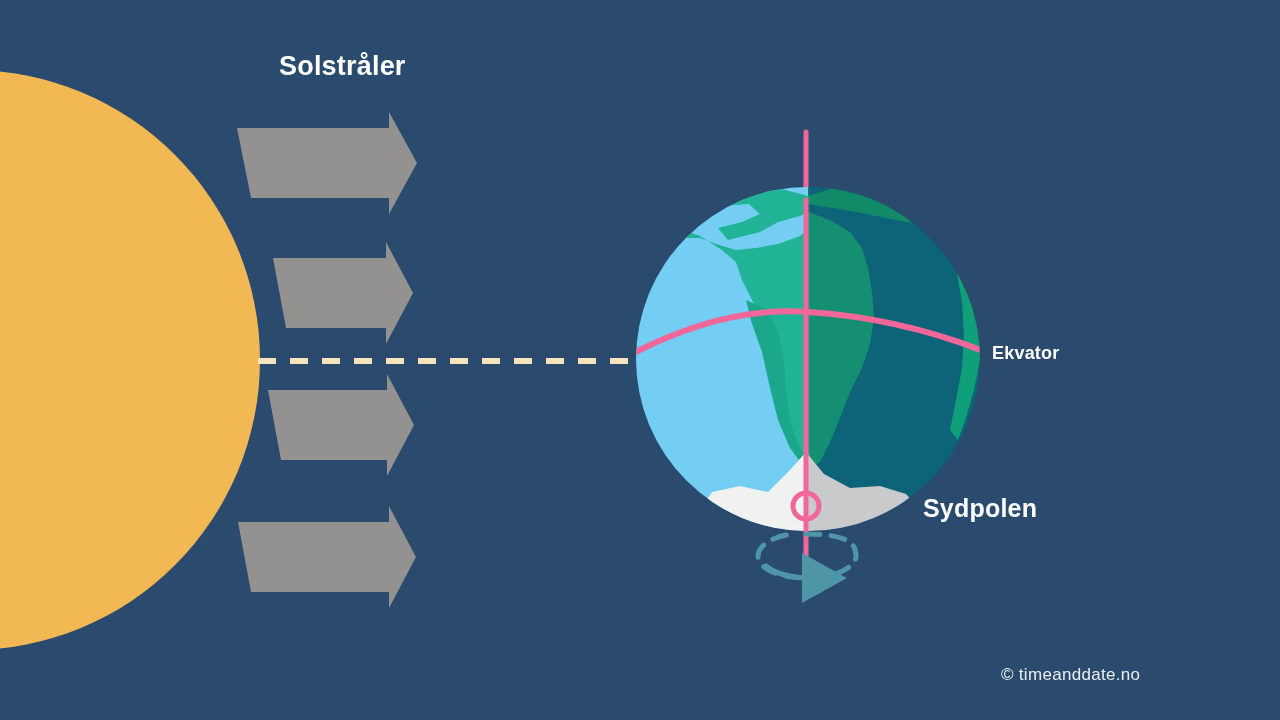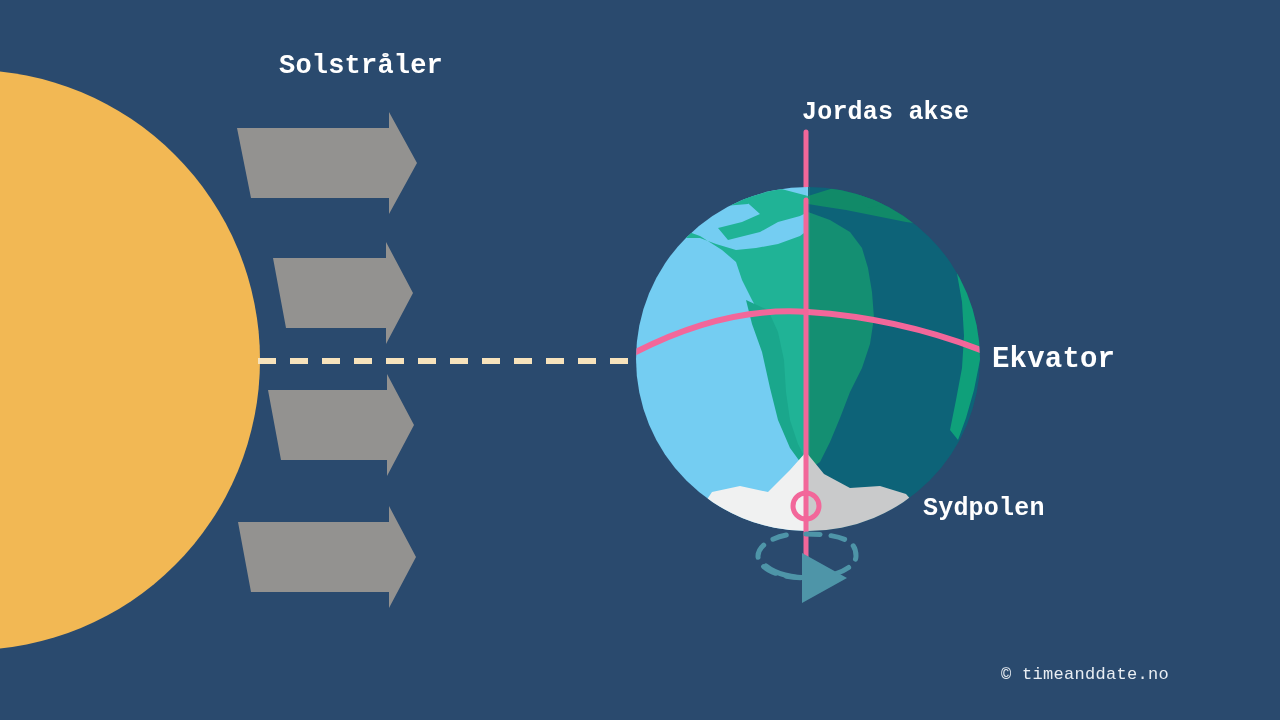--- a/index.html
+++ b/index.html
@@ -5,25 +5,25 @@
   html,body{margin:0;padding:0;}
   body{
     width:1280px;height:720px;overflow:hidden;
     font-family:"Liberation Sans", sans-serif;
     background:#2a4a6e;
   }
   #stage{position:relative;width:1280px;height:720px;background:#2a4a6e;}
   #scene{position:absolute;inset:0;}
   .lbl{
     position:absolute;color:#ffffff;font-weight:bold;
-    white-space:nowrap;letter-spacing:.2px;font-family:Liberation Mono, monospace;
+    white-space:nowrap;letter-spacing:.2px;
   }
   #label-solstraler{left:279px;top:51px;font-size:27px;}
   #label-jordas-akse{left:802px;top:98px;font-size:25px;}
-  #label-ekvator{left:992px;top:343px;font-size:29px;}
+  #label-ekvator{left:992px;top:343px;font-size:18px;}
   #label-sydpolen{left:923px;top:494px;font-size:25px;}
   #label-credit{
     left:1001px;top:665px;font-size:17px;font-weight:normal;
     color:#e9eef3;letter-spacing:.3px;
   }
 </style>
 </head>
 <body>
 
 <div id="stage">
@@ -112,21 +112,20 @@
 
     <g>
       <path d="M806,534 C852,534 856,546 856,556 C856,568 834,578 806,578
                C778,578 758,568 758,556 C758,546 772,536 794,534" fill="none" stroke="#4e95a8" stroke-width="5" stroke-dasharray="14 11" stroke-linecap="round"></path>
       <path d="M766,566 C776,574 792,578 812,578" fill="none" stroke="#4e95a8" stroke-width="5" stroke-linecap="round" marker-end="url(#rotArrow)"></path>
     </g>
   </svg>
 
   <div class="lbl" id="label-solstraler">Solstråler</div>
 
-  <div class="lbl" id="label-jordas-akse">Jordas akse</div>
 
   <div class="lbl" id="label-ekvator">Ekvator</div>
 
   <div class="lbl" id="label-sydpolen">Sydpolen</div>
 
   <div class="lbl" id="label-credit">© timeanddate.no</div>
 
 </div>
 
 </body></html>

